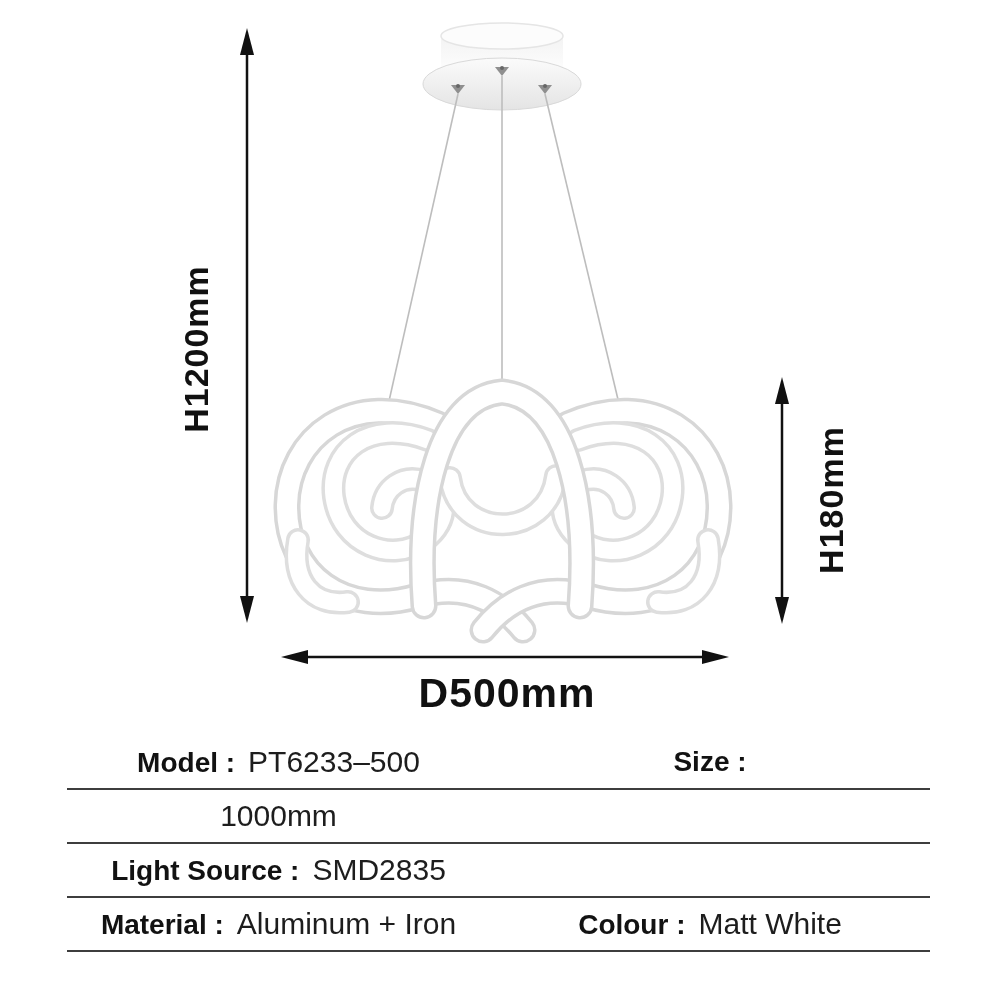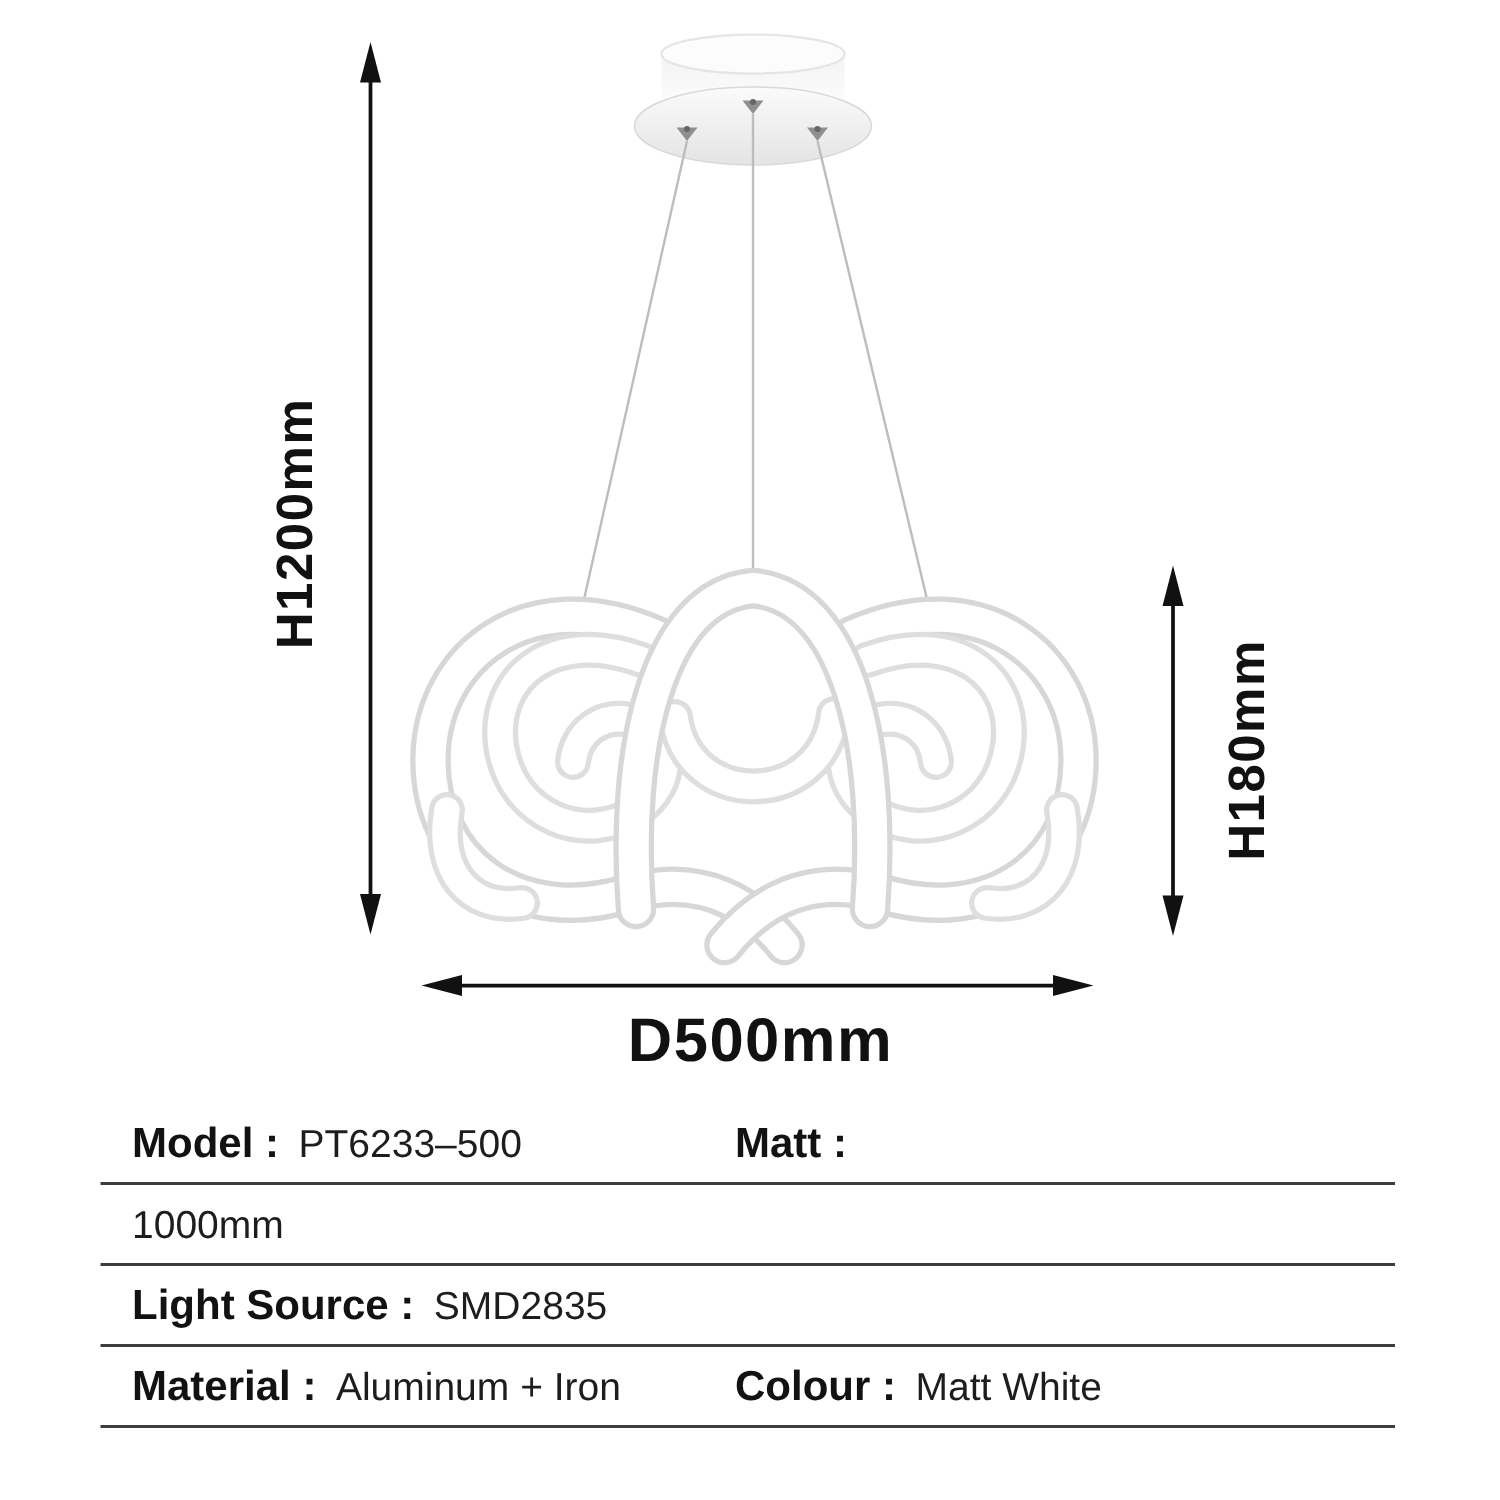--- a/index.html
+++ b/index.html
@@ -18,23 +18,23 @@
   .arrow{stroke:#111111;stroke-width:2.5;}
   .head{fill:#111111;stroke:none;}
   .dim{font-family:"Liberation Sans",sans-serif;font-weight:bold;fill:#111111;letter-spacing:1px;}
 
   
   .spec-table{position:absolute;left:67px;top:736px;width:863px;}
   .spec-row{
     display:grid;grid-template-columns:402px 1fr;height:54px;
     box-sizing:border-box;border-bottom:2px solid #3d3d3d;align-items:center;
   }
-  .cell{display:flex;align-items:baseline;gap:13px;padding-left:21px;white-space:nowrap;}
+  .cell{display:flex;align-items:baseline;gap:13px;padding-left:21px;white-space:nowrap;justify-content:center;}
   .lbl{font-weight:bold;font-size:28px;color:#121212;}
-  .val{font-size:26px;color:#1d1d1d;}
+  .val{font-size:30px;color:#1d1d1d;}
 </style>
 </head>
 <body>
 
 <div class="canvas">
 
   <svg class="diagram" width="1000" height="735" viewBox="0 0 1000 735">
     <defs>
       <linearGradient id="plateGrad" x1="0" y1="0" x2="0" y2="1">
         <stop offset="0" stop-color="#fbfbfb"></stop>
@@ -116,21 +116,21 @@
   </svg>
 
   <div class="spec-table">
 
     <div class="spec-row">
       <div class="cell">
         <span class="lbl">Model :</span>
         <span class="val">PT6233–500</span>
       </div>
       <div class="cell">
-        <span class="lbl">Matt :</span>
+        <span class="lbl">Size :</span>
       </div>
     </div>
 
     <div class="spec-row">
       <div class="cell">
         <span class="val">1000mm</span>
       </div>
     </div>
 
     <div class="spec-row">

